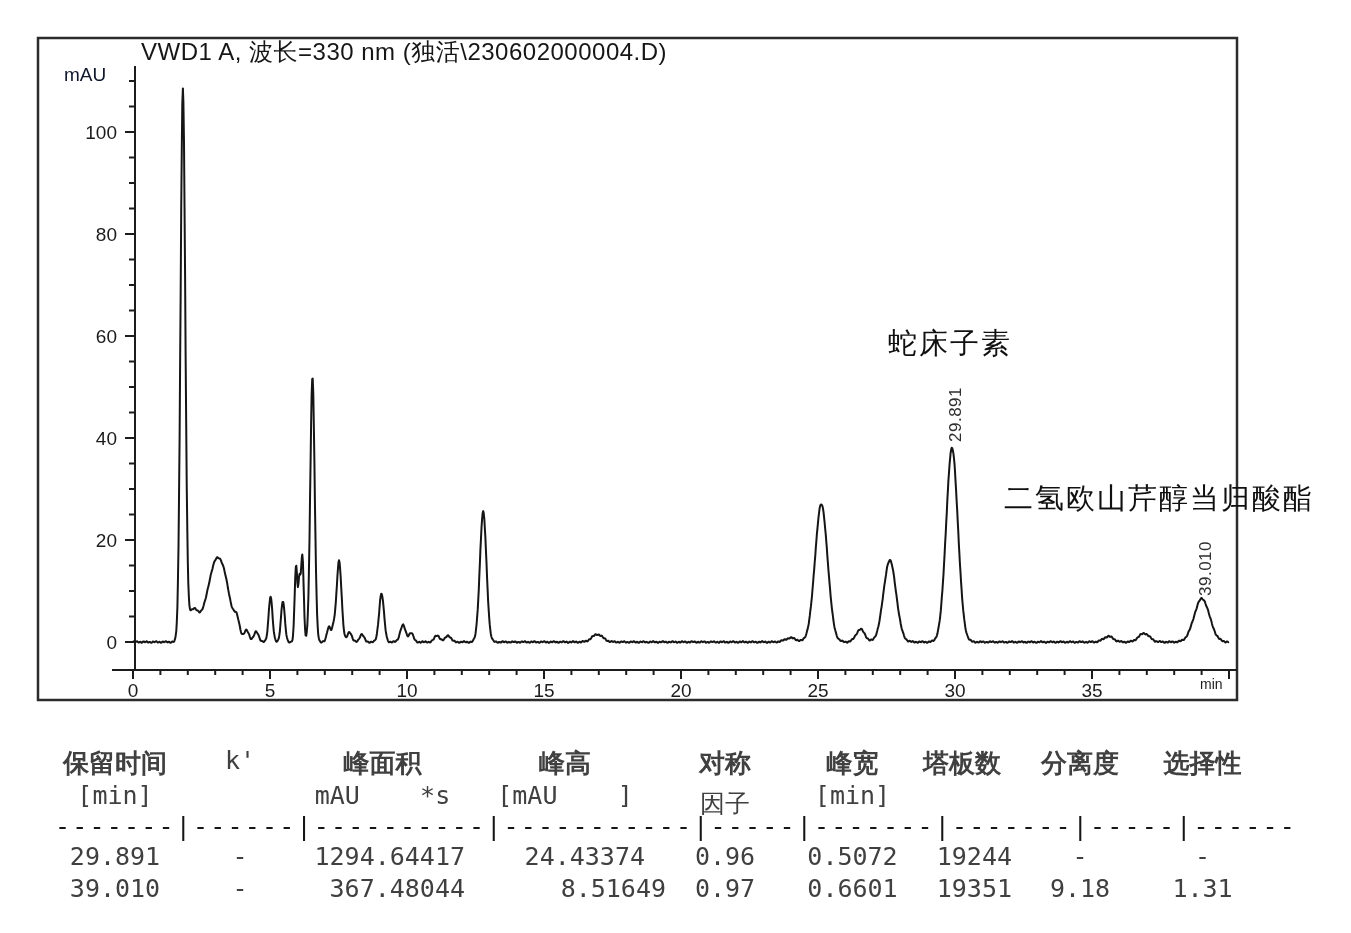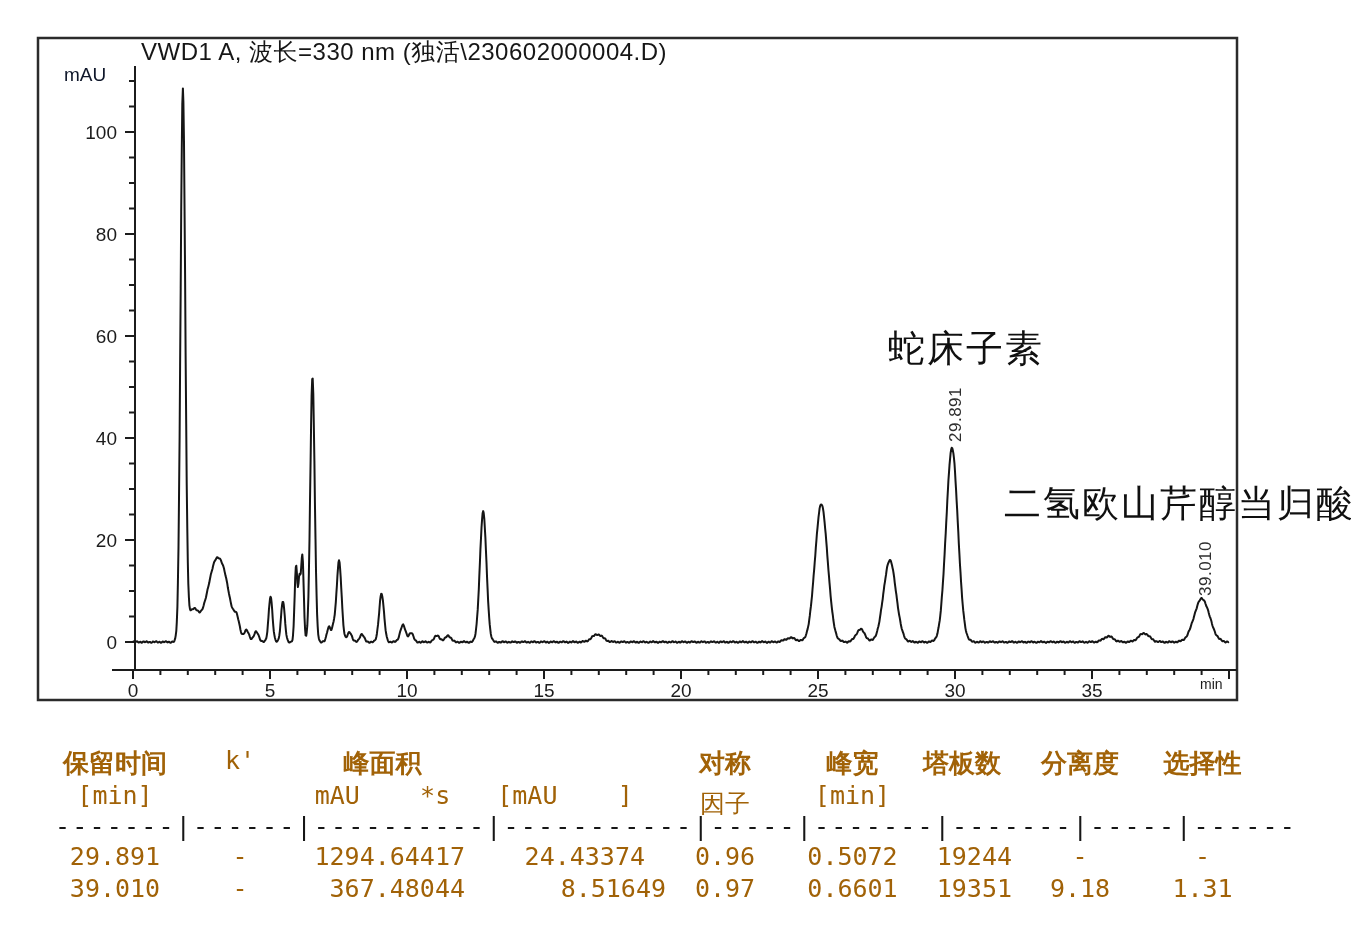--- a/index.html
+++ b/index.html
@@ -7,25 +7,25 @@
   #stage{position:relative;width:1351px;height:933px;background:#fff;}
   #plot{position:absolute;left:0;top:0;}
   .tick-label{font-family:"Liberation Sans",sans-serif;font-size:19px;fill:#1c1c1c;}
   .chart-title{position:absolute;left:141px;top:36px;font-size:24px;letter-spacing:.5px;color:#161616;white-space:pre;}
   .y-unit{position:absolute;left:64px;top:64px;font-size:19px;color:#0f172a;}
   .x-unit{position:absolute;left:1200px;top:676px;font-size:14px;color:#1c1c1c;}
   .peak-label{position:absolute;font-size:17px;color:#2e2e2e;white-space:nowrap;
     transform:rotate(-90deg);transform-origin:0 0;letter-spacing:.5px;}
   .pl1{left:946px;top:442px;}
   .pl2{left:1196px;top:596px;}
-  .annot{position:absolute;font-family:"Liberation Serif","DejaVu Serif",serif;font-size:37px;color:#101010;white-space:nowrap;letter-spacing:2px;}
+  .annot{position:absolute;font-family:"Liberation Serif","DejaVu Serif",serif;font-size:29px;color:#101010;white-space:nowrap;letter-spacing:2px;}
   .a1{left:888px;top:324px;}
   .a2{left:1004px;top:479px;font-family:Liberation Mono, monospace;}
   #table-layer{position:absolute;left:0;top:0;width:1351px;height:933px;}
-  .tcell{position:absolute;display:inline-block;white-space:pre;color:#a16207;}
+  .tcell{position:absolute;display:inline-block;white-space:pre;color:#404040;}
   .hz{font-family:"Liberation Serif","DejaVu Serif",serif;font-size:26px;font-weight:bold;}
   .mono{font-family:"DejaVu Sans Mono","Liberation Mono",monospace;font-size:25px;}
   #sep{position:absolute;left:55px;top:812px;font-family:"DejaVu Sans Mono","Liberation Mono",monospace;
     font-size:25px;letter-spacing:2.2px;color:#161616;white-space:pre;}
 </style>
 </head>
 <body>
 
 <div id="stage">
 
@@ -128,20 +128,21 @@
 
   <div class="annot a2">二氢欧山芹醇当归酸酯</div>
 
   <div id="table-layer">
     <div id="sep">-------|------|----------|-----------|-----|-------|-------|-----|------</div>
   <span class="tcell hz" style="left: 50px; width: 130px; top: 746px; text-align: center;">保留时间</span>
       <span class="tcell mono" style="left: 50px; width: 130px; top: 781px; text-align: center;">[min]</span>
       <span class="tcell mono" style="left: 195px; width: 90px; top: 746px; text-align: center;">k'</span>
       <span class="tcell hz" style="left: 300px; width: 165px; top: 746px; text-align: center;">峰面积</span>
       <span class="tcell mono" style="left: 300px; width: 165px; top: 781px; text-align: center;">mAU    *s</span>
+      <span class="tcell hz" style="left: 485px; width: 160px; top: 746px; text-align: center;">峰高</span>
       <span class="tcell mono" style="left: 485px; width: 160px; top: 781px; text-align: center;">[mAU    ]</span>
       <span class="tcell hz" style="left: 675px; width: 100px; top: 746px; text-align: center;">对称</span>
       <span class="tcell mono" style="left: 675px; width: 100px; top: 781px; text-align: center; margin-top: 6px;">因子</span>
       <span class="tcell hz" style="left: 795px; width: 115px; top: 746px; text-align: center;">峰宽</span>
       <span class="tcell mono" style="left: 795px; width: 115px; top: 781px; text-align: center;">[min]</span>
       <span class="tcell hz" style="left: 912px; width: 100px; top: 746px; text-align: center;">塔板数</span>
       <span class="tcell hz" style="left: 1030px; width: 100px; top: 746px; text-align: center;">分离度</span>
       <span class="tcell hz" style="left: 1150px; width: 105px; top: 746px; text-align: center;">选择性</span>
       <span class="tcell mono" style="left: 50px; width: 130px; top: 842px; text-align: center;">29.891</span>
       <span class="tcell mono" style="left: 195px; width: 90px; top: 842px; text-align: center;">-</span>

